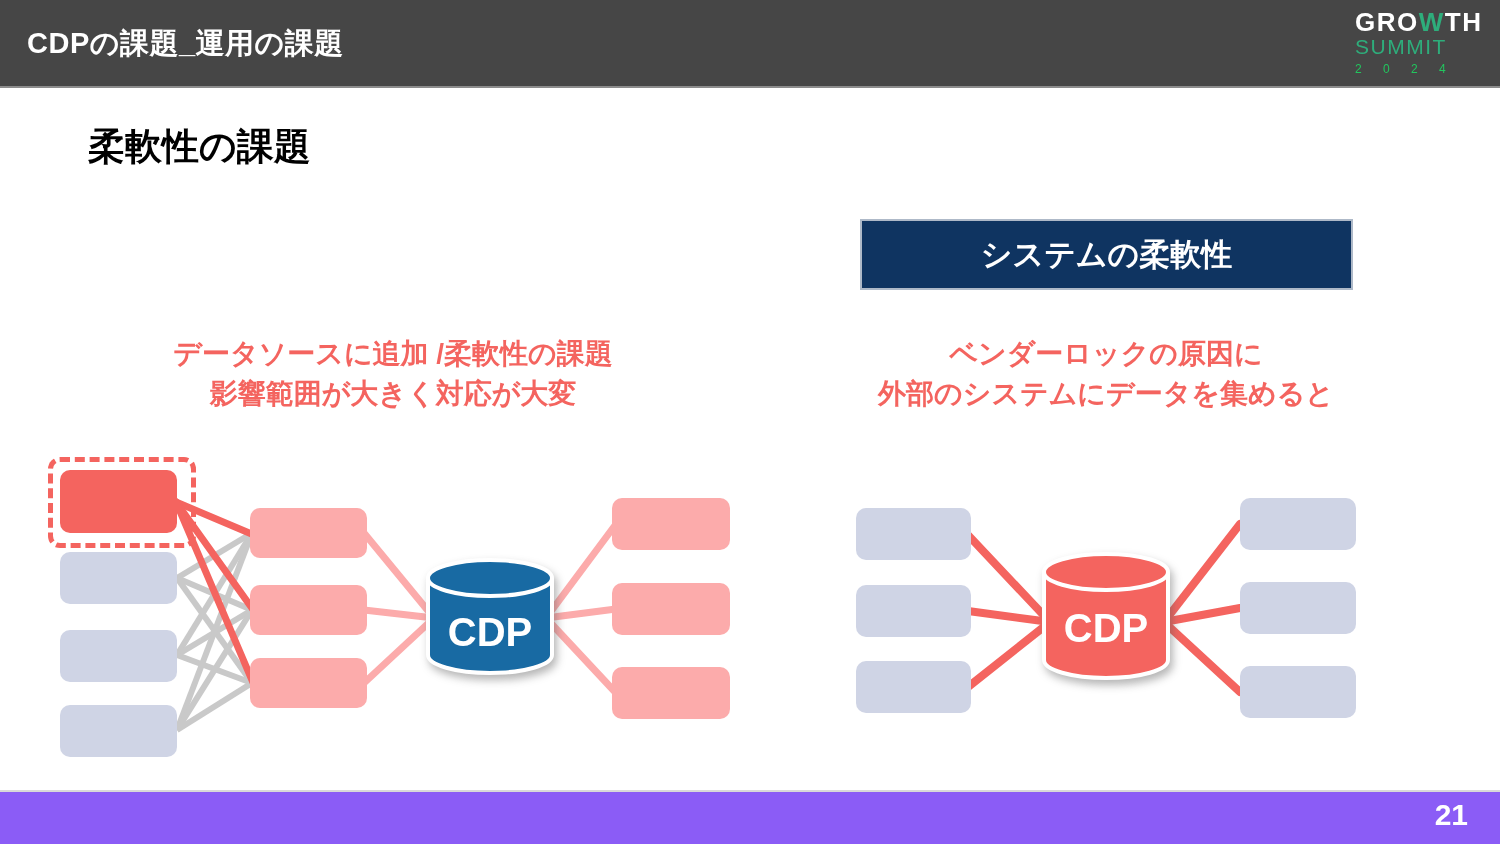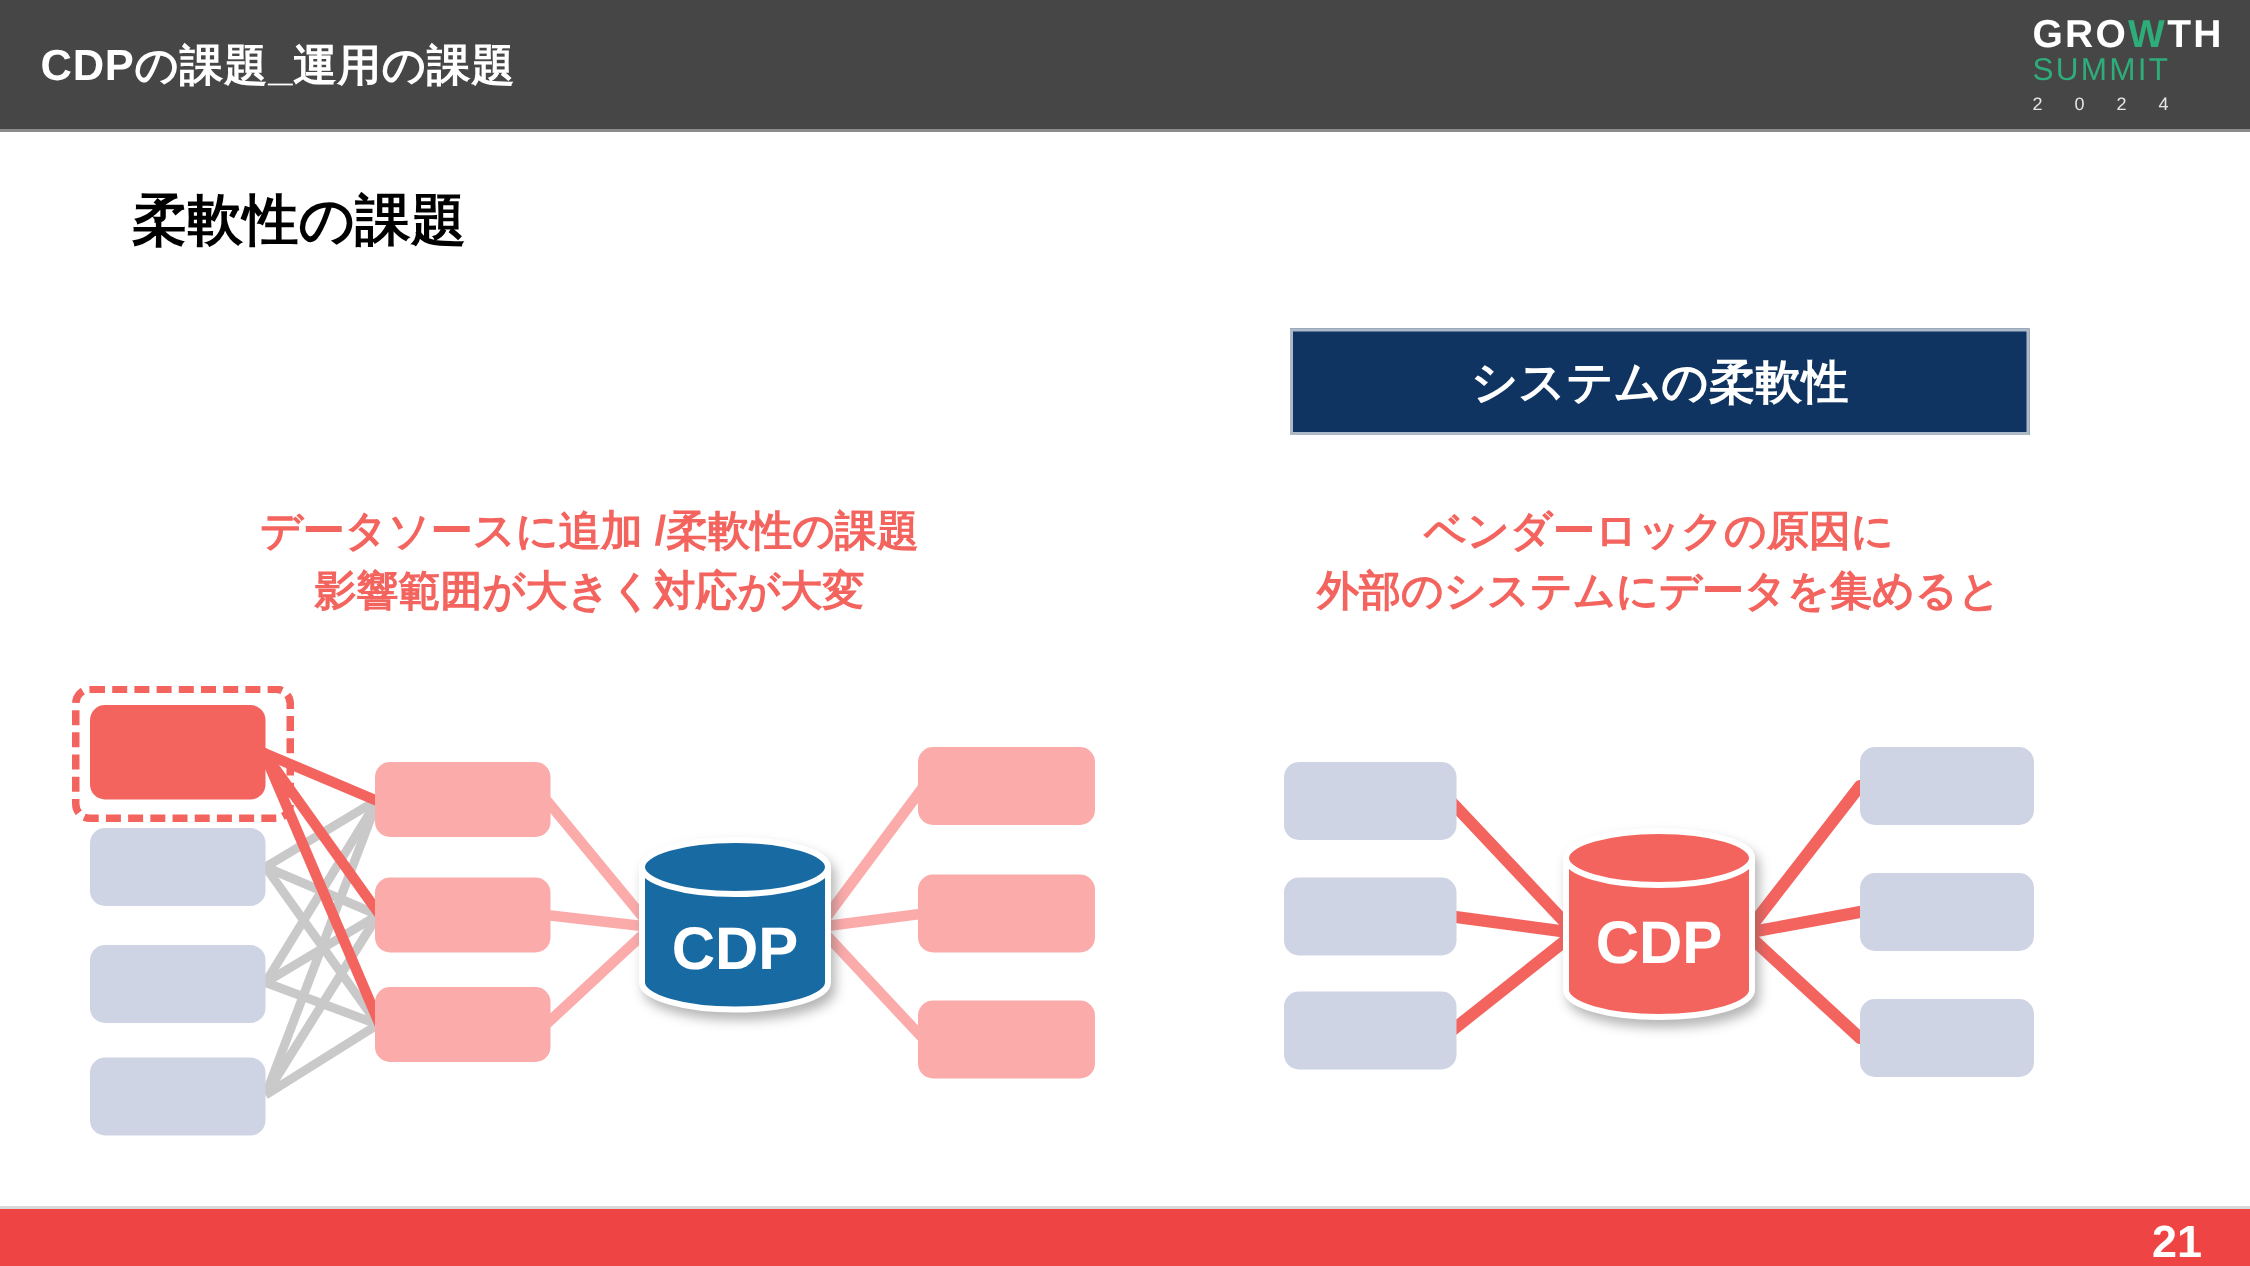--- a/index.html
+++ b/index.html
@@ -13,21 +13,21 @@
     border-bottom:2px solid #8c8c8c;box-sizing:border-box;
   }
   .header-title{
     position:absolute;left:27px;top:24px;font-size:29px;font-weight:bold;color:#ffffff;
     letter-spacing:0.5px;
   }
   .logo{position:absolute;left:1355px;top:8px;line-height:1.08;}
   .logo-row1{font-size:26px;font-weight:600;color:#ffffff;letter-spacing:1.5px;}
   .logo-row1 .green{color:#2EAD7B;font-weight:700;}
   .logo-row2{font-size:21px;font-weight:400;color:#2EAD7B;letter-spacing:1.5px;}
-  .logo-row3{font-size:12px;color:#e5e5e5;letter-spacing:9px;margin-top:4px;}
+  .logo-row3{font-size:12px;color:#22c55e;letter-spacing:9px;margin-top:4px;}
   
   .heading{
     position:absolute;left:88px;top:122px;font-size:37px;font-weight:bold;color:#000000;text-align:right;
   }
   
   .banner{
     position:absolute;top:219px;height:71px;width:493px;background:#0F3461;
     border:2px solid #AEB9C8;box-sizing:border-box;
     display:flex;align-items:center;justify-content:center;
     color:#ffffff;font-size:31px;font-weight:bold;
@@ -49,21 +49,21 @@
   .box{position:absolute;border-radius:10px;}
   .box.red{background:#F4645F;}
   .box.lav{background:#CFD4E5;}
   .box.pink{background:#FCABAB;}
   .dashed-outline{
     position:absolute;border:5px dashed #F4645F;border-radius:12px;background:transparent;
   }
   .cyl{filter:drop-shadow(3px 5px 4px rgba(90,90,90,0.45));}
   
   .footer{
-    position:absolute;left:0;bottom:0;width:100%;height:40px;background:#ef4444;
+    position:absolute;left:0;bottom:0;width:100%;height:54px;background:#8b5cf6;
     border-top:2px solid #d9d9d9;box-sizing:border-box;
   }
   .page-number{
     position:absolute;right:32px;top:6px;color:#ffffff;font-size:30px;font-weight:bold;
   }
 </style>
 </head>
 <body>
 
 <div class="stage">

